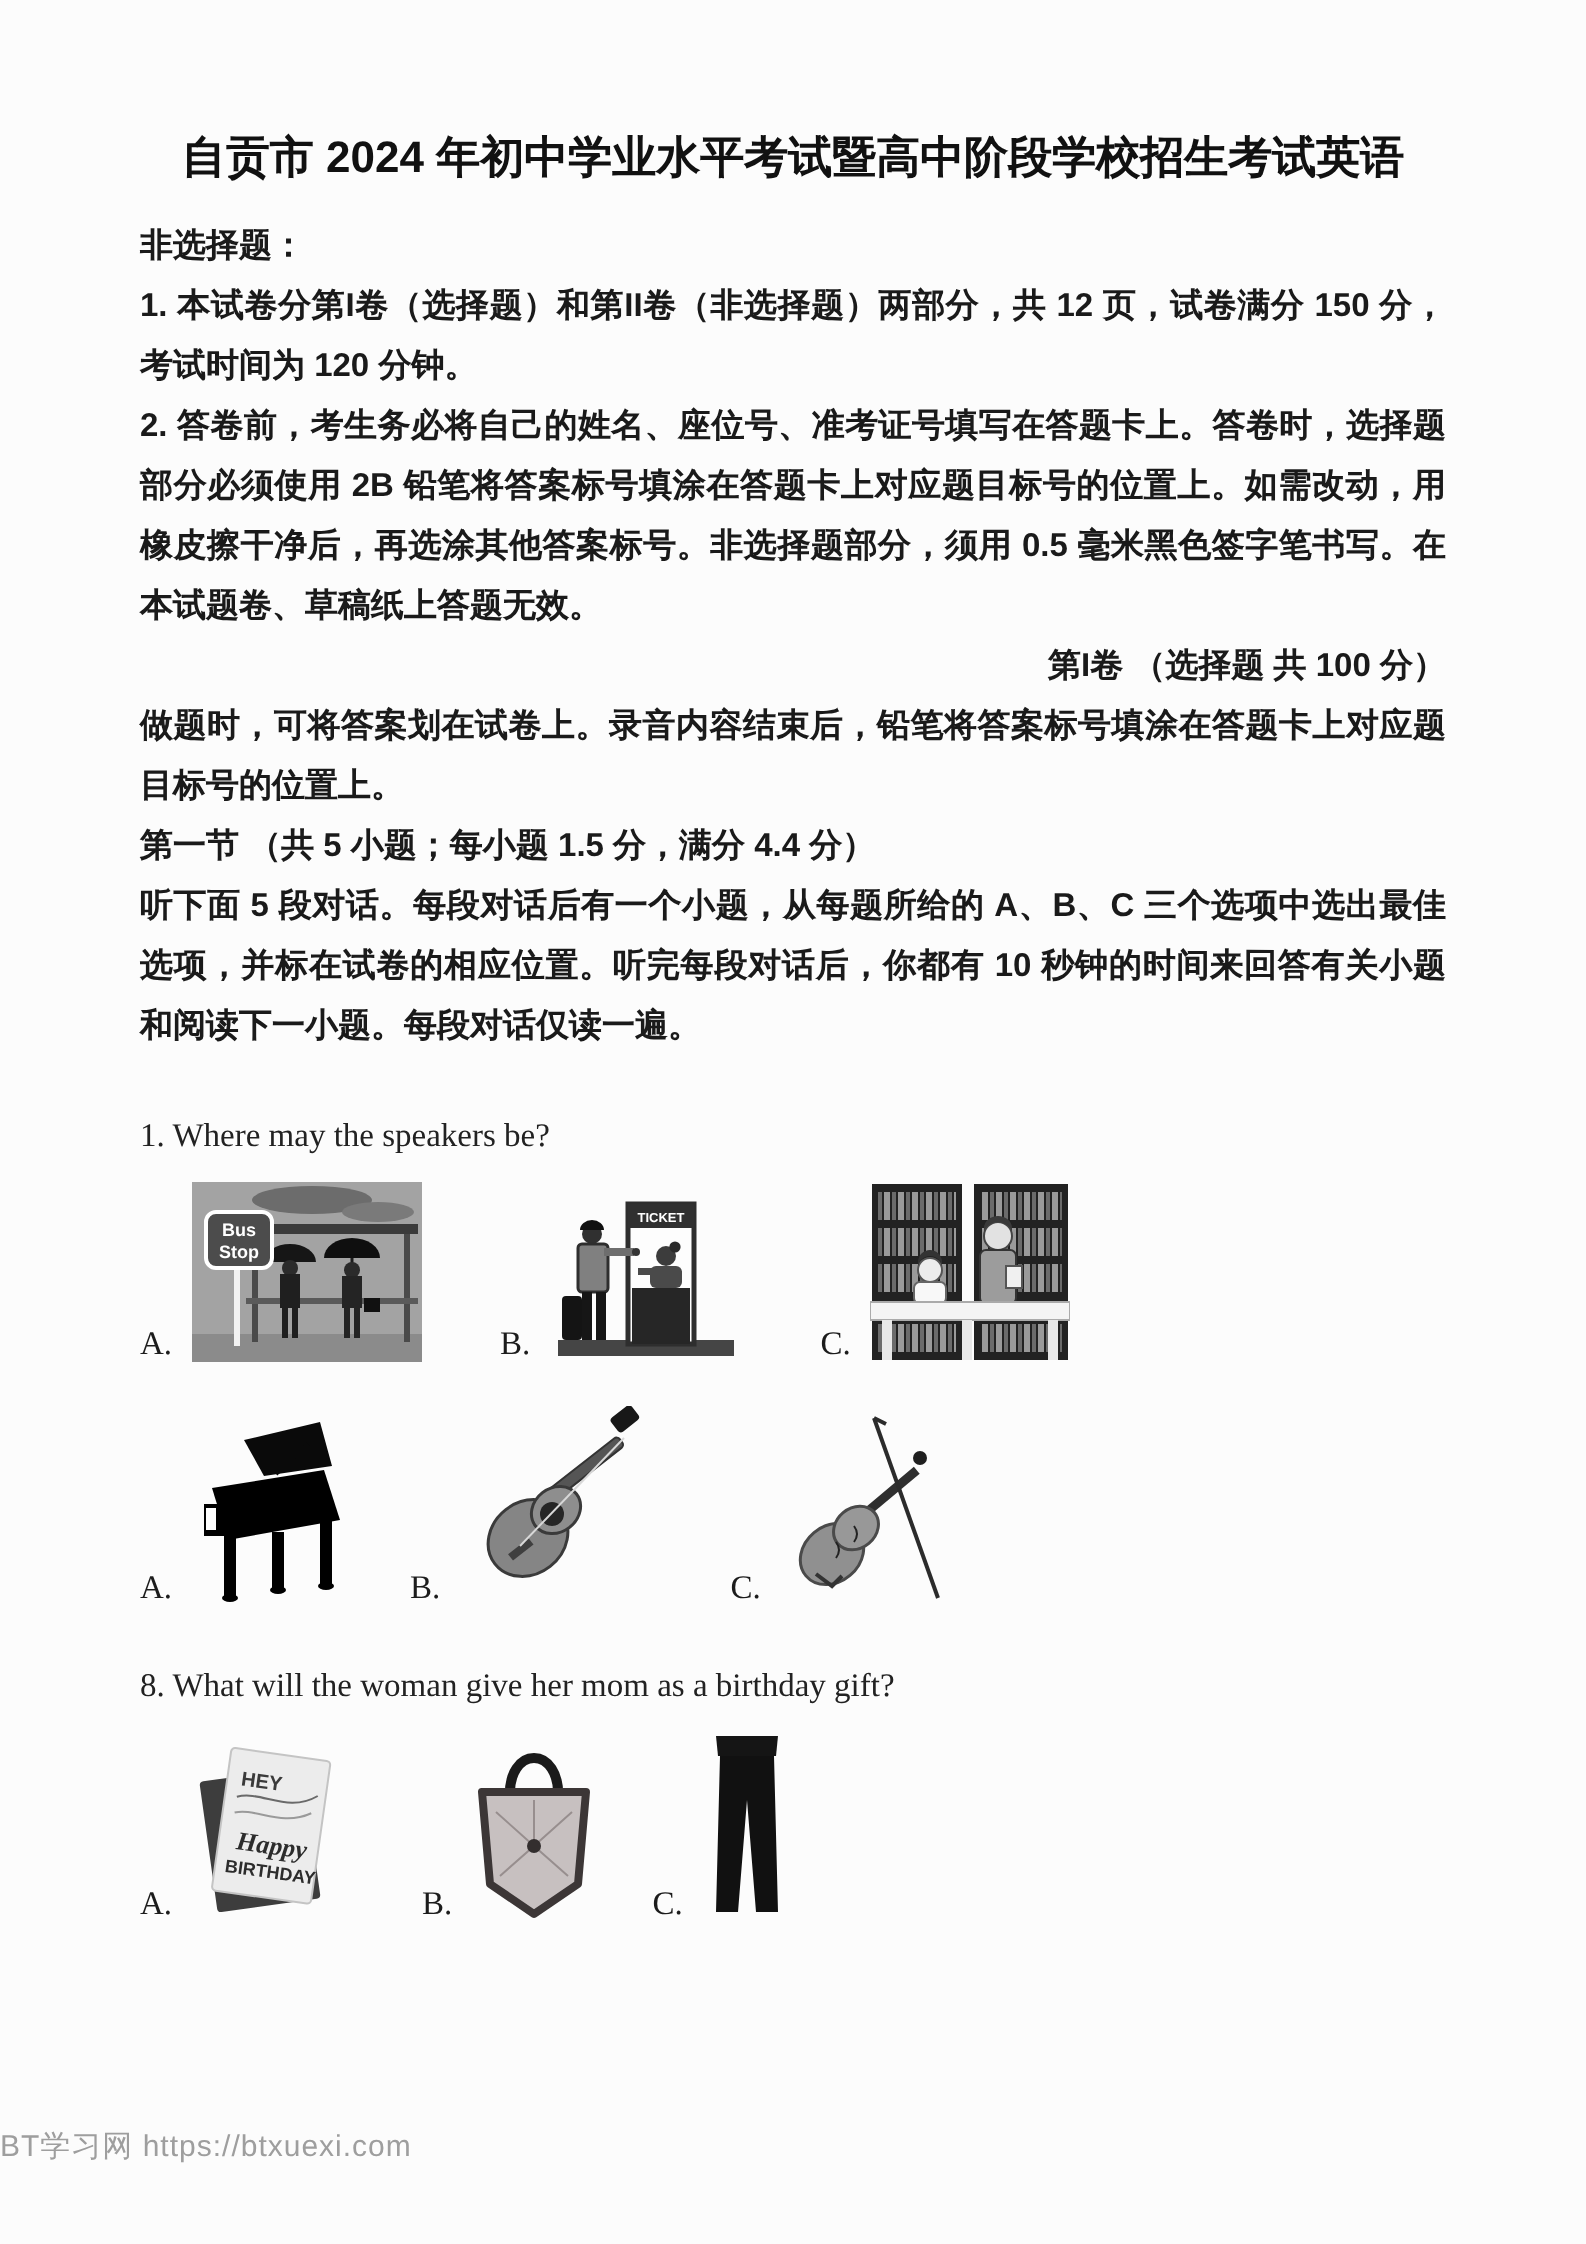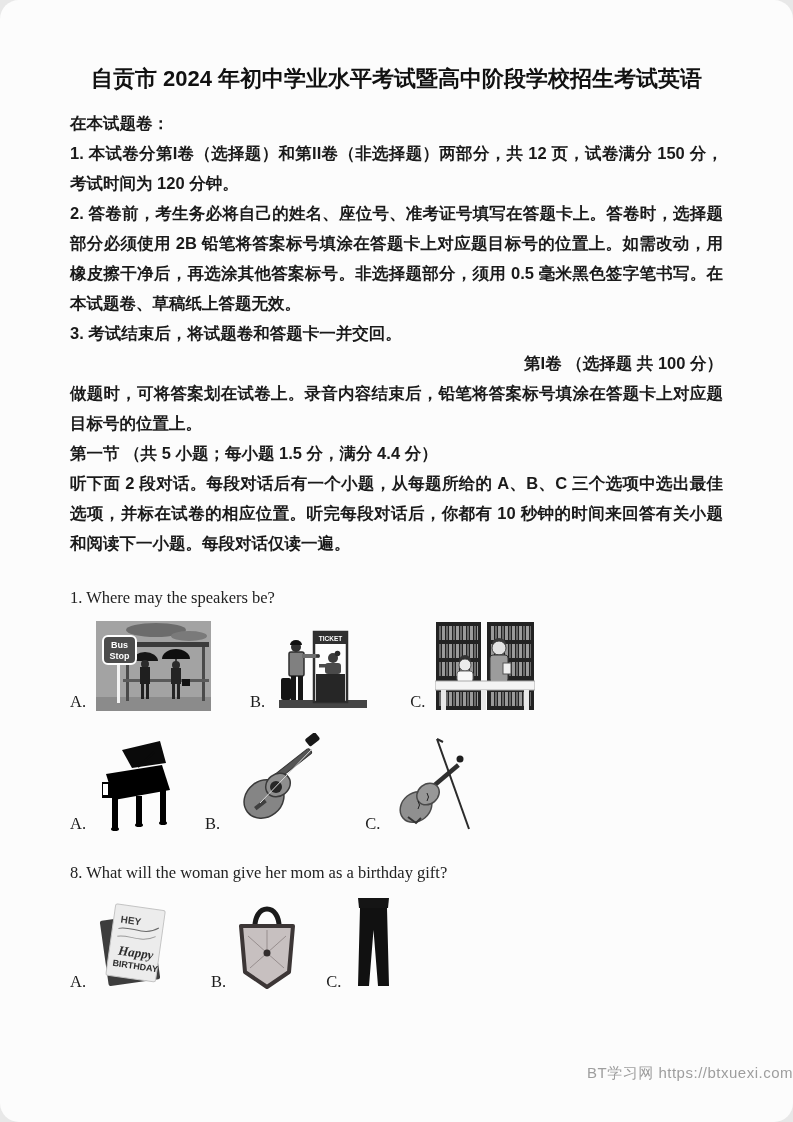--- a/index.html
+++ b/index.html
@@ -5,21 +5,20 @@
   * { margin:0; padding:0; box-sizing:border-box; }
   html,body { background:#e8e8e8; }
   .page {
     position:relative;
     width:793px; height:1122px;
     margin:0 auto;
     background:#fcfcfc;
     color:#1c1c1c;
     overflow:hidden;
     font-family:"Liberation Serif", serif;
-    border-radius:19px;
   }
   .content { padding:64px 70px 0 70px; }
   .exam-title {
     font-family:"Liberation Sans", sans-serif;
     font-weight:700;
     font-size:22px;
     line-height:30px;
     text-align:center;
     margin-bottom:14px;
     color:#111;
@@ -46,44 +45,43 @@
   .q-row { display:flex; align-items:flex-end; }
   .q-row.row1 { margin-bottom:22px; }
   .q-row.row2 { margin-bottom:14px; }
   .opt { display:flex; align-items:flex-end; gap:10px; }
   .opt-label { font-family:"Liberation Serif", serif; font-size:16.5px; line-height:1.1; }
   .fig { display:block; }
   .fig svg { display:block; }
   .watermark {
     position:absolute;
     left:0; right:0; top:1064px;
-    text-align:right;
+    text-align:left;
     font-family:"Liberation Sans", sans-serif;
     font-size:15px;
     color:#9e9e9e;
     letter-spacing:0.5px;
   }
 </style>
 </head>
 <body>
 
 <div class="page">
   <div class="content">
 
     <div class="exam-title">自贡市 2024 年初中学业水平考试暨高中阶段学校招生考试英语</div>
 
-    <div class="zh">在本试题卷：</div>
+    <div class="zh">非选择题：</div>
     <div class="zh">1. 本试卷分第I卷（选择题）和第II卷（非选择题）两部分，共 12 页，试卷满分 150 分，考试时间为 120 分钟。</div>
     <div class="zh">2. 答卷前，考生务必将自己的姓名、座位号、准考证号填写在答题卡上。答卷时，选择题部分必须使用 2B 铅笔将答案标号填涂在答题卡上对应题目标号的位置上。如需改动，用橡皮擦干净后，再选涂其他答案标号。非选择题部分，须用 0.5 毫米黑色签字笔书写。在本试题卷、草稿纸上答题无效。</div>
-    <div class="zh">3. 考试结束后，将试题卷和答题卡一并交回。</div>
 
     <div class="zh center">第I卷 （选择题 共 100 分）</div>
     <div class="zh">做题时，可将答案划在试卷上。录音内容结束后，铅笔将答案标号填涂在答题卡上对应题目标号的位置上。</div>
     <div class="zh">第一节 （共 5 小题；每小题 1.5 分，满分 4.4 分）</div>
-    <div class="zh">听下面 2 段对话。每段对话后有一个小题，从每题所给的 A、B、C 三个选项中选出最佳选项，并标在试卷的相应位置。听完每段对话后，你都有 10 秒钟的时间来回答有关小题和阅读下一小题。每段对话仅读一遍。</div>
+    <div class="zh">听下面 5 段对话。每段对话后有一个小题，从每题所给的 A、B、C 三个选项中选出最佳选项，并标在试卷的相应位置。听完每段对话后，你都有 10 秒钟的时间来回答有关小题和阅读下一小题。每段对话仅读一遍。</div>
 
     <div class="question">
       <div class="en q-text">1. Where may the speakers be?</div>
       <div class="q-row row1">
         <div class="opt" style="margin-right:39px;">
           <span class="opt-label">A.</span>
           <span class="fig">
             <svg width="115" height="90" viewBox="0 0 115 90">
               <rect width="115" height="90" fill="#a3a3a3"></rect>
               <ellipse cx="60" cy="9" rx="30" ry="7" fill="#6c6c6c"></ellipse>

